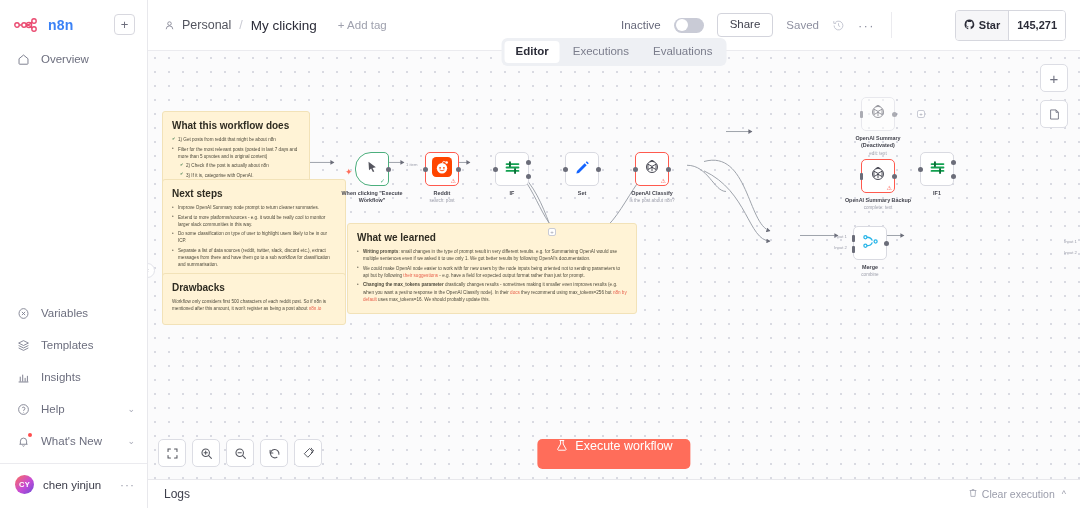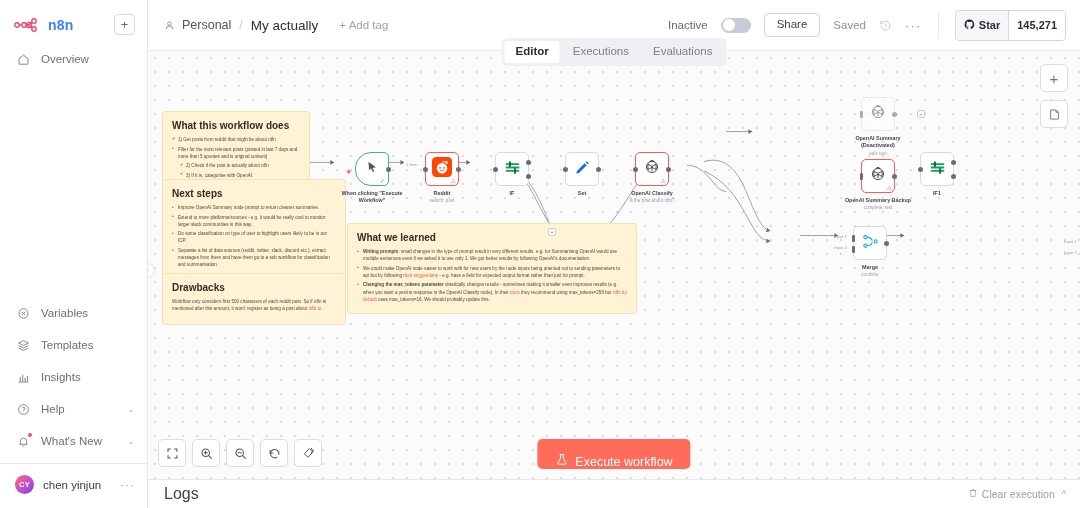--- a/index.html
+++ b/index.html
@@ -67,21 +67,21 @@
   }
   .toggle .knob { position: absolute; top: 1.5px; left: 2px; width: 12px; height: 12px; border-radius: 50%; background: #fff; }
   .share-btn {
     border: 1px solid #d3d4dc; border-radius: 4px; background: #fff;
     font-size: 11.5px; color: #3e3f4c; padding: 5px 12px; line-height: 1;
   }
   .saved-lbl { font-size: 11.5px; color: #8e90a0; }
   .hist-ic { color: #c3c5d1; display: inline-flex; }
   .more-ic { color: #8e90a0; font-size: 13px; letter-spacing: 1.3px; line-height: 1; }
   .vsep { width: 1px; height: 26px; background: #ebebef; margin: 0 3px; }
-  .star-grp { display: flex; align-items: stretch; border: 1px solid #d6d7de; border-radius: 4px; overflow: hidden; height: 31px; }
+  .star-grp { display: flex; align-items: stretch; border: 1px solid #d6d7de; border-radius: 4px; overflow: hidden; height: 31px; margin-left: 47px; }
   .star-left { display: flex; align-items: center; gap: 4px; background: #f6f6f8; padding: 0 8px; font-size: 11px; font-weight: bold; color: #2b2c38; }
   .star-right { display: flex; align-items: center; padding: 0 8px; font-size: 11px; font-weight: bold; color: #2b2c38; background: #fff; border-left: 1px solid #d6d7de; }
 
   .tabs {
     position: absolute; top: 38px; left: 50%; transform: translateX(-50%);
     background: #eef0f4; border-radius: 6px; padding: 3px; display: flex; gap: 2px; z-index: 40; justify-content: space-between;
   }
   .tab { font-size: 11.5px; color: #7b7d8c; padding: 4px 11px; border-radius: 4px; line-height: 1.2; }
   .tab.active { background: #fff; color: #2b2c38; font-weight: bold; }
 
@@ -156,29 +156,29 @@
   
   .bottombar { position: absolute; left: 0; right: 0; bottom: 0; height: 58px; z-index: 25; }
   .zoom-tools { position: absolute; left: 10px; bottom: 12px; display: flex; gap: 6px; }
   .ztool {
     width: 28px; height: 28px; background: #fff; border: 1px solid #dcdde4; border-radius: 5px;
     display: flex; align-items: center; justify-content: center; color: #54565f;
   }
   .exec-btn {
     position: absolute; left: 50%; transform: translateX(-50%); bottom: 10px;
     background: #ff6d5a; color: #fff; border-radius: 5px; height: 30px; padding: 0 18px;
-    display: flex; align-items: flex-end; gap: 7px; font-size: 12.5px; border: none;
+    display: flex; align-items: flex-start; gap: 7px; font-size: 12.5px; border: none;
   }
 
   
   .logsbar {
     height: 29px; background: #fff; border-top: 1px solid #e8e8ec;
     display: flex; align-items: center; padding: 0 14px 0 16px; flex: 0 0 29px; position: relative; z-index: 30;
   }
-  .logs-lbl { font-size: 16px; color: #3e3f4c; }
+  .logs-lbl { font-size: 12px; color: #3e3f4c; }
   .logs-right { margin-left: auto; display: flex; align-items: center; gap: 7px; }
   .clear-exec { font-size: 10.5px; color: #9b9dab; display: flex; align-items: center; gap: 4px; }
   .caret-up { color: #9b9dab; font-size: 9px; }
 </style>
 </head>
 <body>
 
 <div class="app">
 
   <aside class="sidebar">
@@ -283,21 +283,21 @@
     <header class="topbar">
       <div class="crumb">
         <span class="person-ic">
           <svg width="11" height="11" viewBox="0 0 16 16" fill="none" stroke="currentColor" stroke-width="1.2">
             <circle cx="8" cy="5.2" r="2.6"></circle>
               <path d="M3.2 13.4 a4.8 4.8 0 0 1 9.6 0"></path>
           </svg>
         </span>
         <span class="owner">Personal</span>
         <span class="sep">/</span>
-        <span class="wf-title">My actually</span>
+        <span class="wf-title">My clicking</span>
         <span class="add-tag">+ Add tag</span>
       </div>
 
       <div class="top-right">
         <span class="inactive-lbl">Inactive</span>
         <div class="toggle">
             <span class="knob"></span>
           </div>
         <button class="share-btn">Share</button>
         <span class="saved-lbl">Saved</span>

